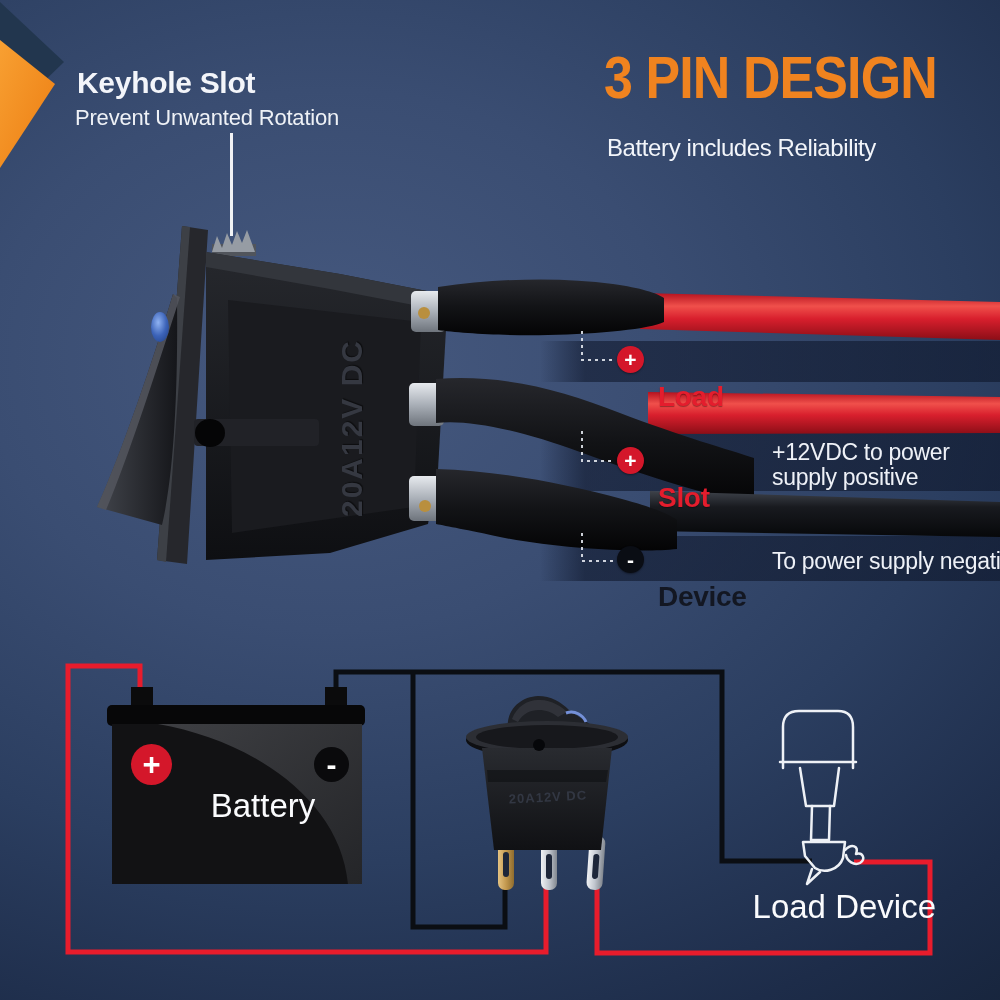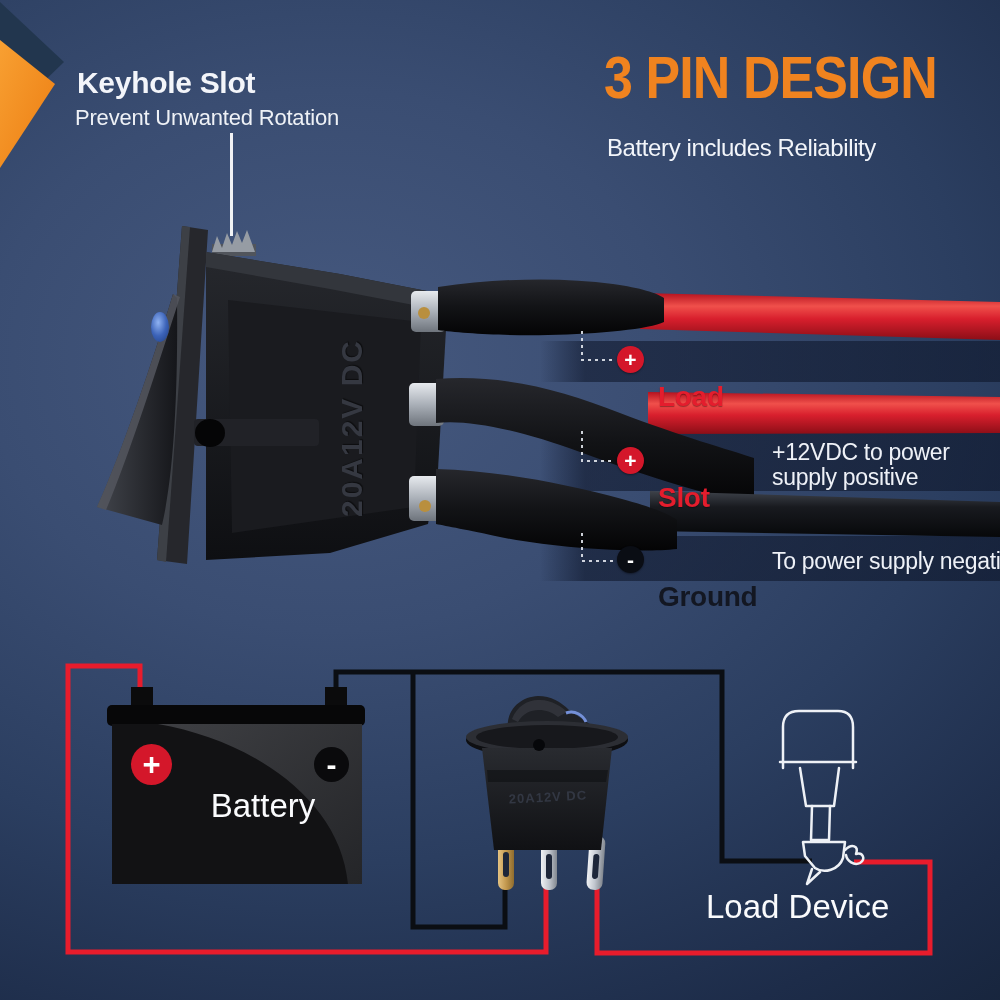--- a/index.html
+++ b/index.html
@@ -46,21 +46,21 @@
     font-size:30px;font-weight:bold;letter-spacing:2px;color:#3a3e48;opacity:.85;
     text-shadow:1px 1px 1px rgba(0,0,0,.6);white-space:nowrap;}
   .mark-small{position:absolute;left:548px;top:797px;z-index:4;
     transform:translate(-50%,-50%) rotate(-3deg);
     font-size:13px;font-weight:bold;letter-spacing:1px;color:#343945;opacity:.95;white-space:nowrap;}
 
   .bat-circle{position:absolute;z-index:4;border-radius:50%;display:flex;align-items:center;justify-content:center;color:#fff;font-weight:bold;line-height:1;}
   .bat-plus{left:131px;top:744px;width:41px;height:41px;background:#d4172a;font-size:31px;}
   .bat-minus{left:314px;top:747px;width:35px;height:35px;background:#0a0a0c;font-size:30px;}
   .bat-label{left:112px;top:787px;width:302px;text-align:center;font-size:33px;color:#fafbfd;}
-  .load-label{left:706px;top:888px;width:230px;text-align:left;font-size:33px;color:#fafbfd;}
+  .load-label{left:706px;top:888px;width:230px;text-align:right;font-size:33px;color:#fafbfd;}
 </style>
 </head>
 <body>
 
 <div class="stage">
 
   <div class="band b1"></div>
   <div class="band b2"></div>
   <div class="band b3"></div>
 
@@ -239,21 +239,21 @@
   <div class="mark-big">20A12V DC</div>
 
   <div class="pin-circle red pc1">+</div>
   <div class="pin-name red pn1">Load</div>
 
   <div class="pin-circle red pc2">+</div>
   <div class="pin-name red pn2">Slot</div>
   <div class="pin-desc pd2">+12VDC to power supply positive</div>
 
   <div class="pin-circle black pc3">-</div>
-  <div class="pin-name dark pn3">Ground</div>
+  <div class="pin-name dark pn3">Device</div>
   <div class="pin-desc pd3">To power supply negative</div>
 
   <div class="bat-circle bat-plus">+</div>
   <div class="bat-circle bat-minus">-</div>
   <div class="txt bat-label">Battery</div>
   <div class="mark-small">20A12V DC</div>
   <div class="txt load-label">Load Device</div>
 
 </div>
 

